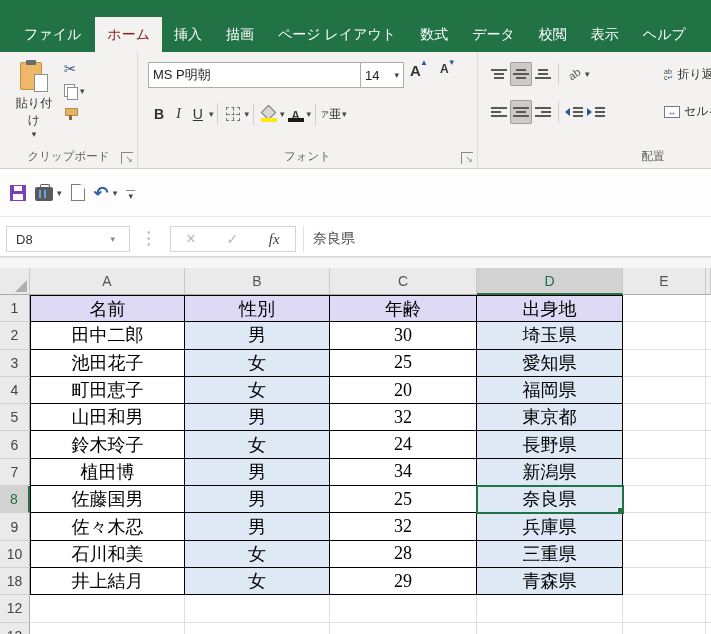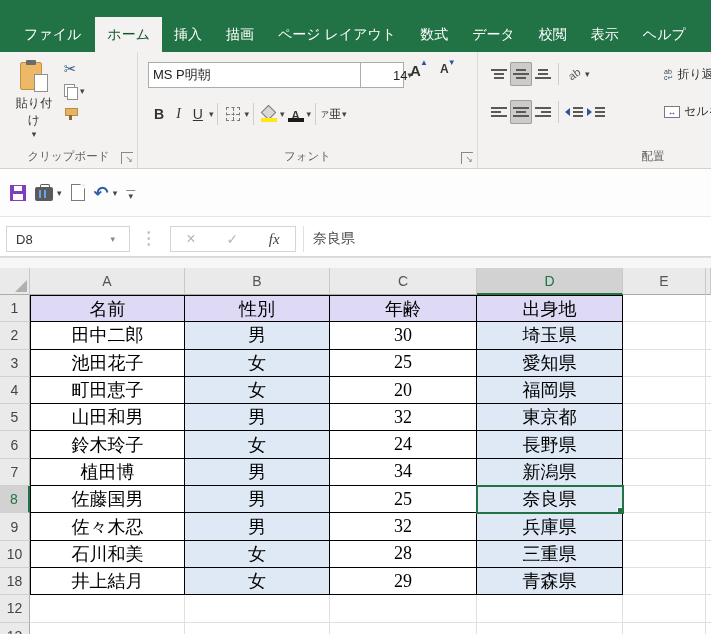--- a/index.html
+++ b/index.html
@@ -4,21 +4,21 @@
 <style>
   * { margin:0; padding:0; box-sizing:border-box; }
   html,body { width:711px; height:634px; overflow:hidden;
     font-family:"Liberation Sans","DejaVu Sans",sans-serif; background:#fff; }
 
   
   #tabbar { position:absolute; left:0; top:0; width:711px; height:52px;
     background:#217346; display:flex; align-items:flex-end; padding-left:10px; white-space:nowrap; }
   .tab { height:35px; line-height:35px; padding:0 12px; font-size:14px; color:#fff; cursor:default; }
   .tab.file { padding:0 14px; }
-  .tab.active { background:#f3f2f1; color:#14532d; }
+  .tab.active { background:#f3f2f1; color:#7f1d1d; }
 
   
   #ribbon { position:absolute; left:0; top:52px; width:711px; height:117px;
     background:#f3f2f1; border-bottom:1px solid #d3d1cf; }
   .rgroup { position:absolute; top:0; height:116px; border-right:1px solid #dcdbda; }
   .grouplabel { position:absolute; bottom:4px; width:100%; text-align:center;
     font-size:11.5px; color:#605e5c; }
   .launcher { position:absolute; bottom:4px; right:4px; width:12px; height:12px;
     border-left:1px solid #8a8886; border-top:1px solid #8a8886; font-size:9px;
     color:#8a8886; line-height:12px; text-align:right; }
@@ -50,21 +50,21 @@
     background:#e4b368; border:1px solid #b98c3f; }
   .painter-ic::after { content:""; position:absolute; left:5px; top:8px; width:3px; height:5px; background:#8f6a2e; }
 
   
   #g-font { left:138px; width:340px; }
   .combo { position:absolute; background:#fff; border:1px solid #ababab; font-size:13px;
     color:#222; display:flex; align-items:center; padding:0 4px; }
   #font-name { left:10px; top:10px; width:236px; height:26px; }
   #font-name span:first-child { flex:1; }
   #font-size { left:222px; top:10px; width:44px; height:26px; }
-  #font-size span:first-child { flex:1;margin-left:28px; }
+  #font-size span:first-child { flex:1; }
   #grow-font { position:absolute; left:272px; top:10px; }
   #shrink-font { position:absolute; left:302px; top:10px; }
   .bigA { font-size:15px; color:#333; font-weight:bold; position:relative; }
   .bigA.sm { font-size:12px; }
   .bigA i { position:absolute; top:-4px; right:-7px; font-style:normal; font-size:8px; color:#2b579a; }
   #font-row2 { position:absolute; left:10px; top:48px; display:flex; align-items:center; height:28px; }
   .fb { font-size:14px; color:#333; padding:0 6px; height:24px; display:inline-flex; align-items:center; }
   .fb.b { font-weight:bold; } .fb.i { font-style:italic; font-family:"Liberation Serif",serif; }
   .fb.u { text-decoration:underline; }
   .vsep { width:1px; height:22px; background:#d0cecd; margin:0 4px; }

